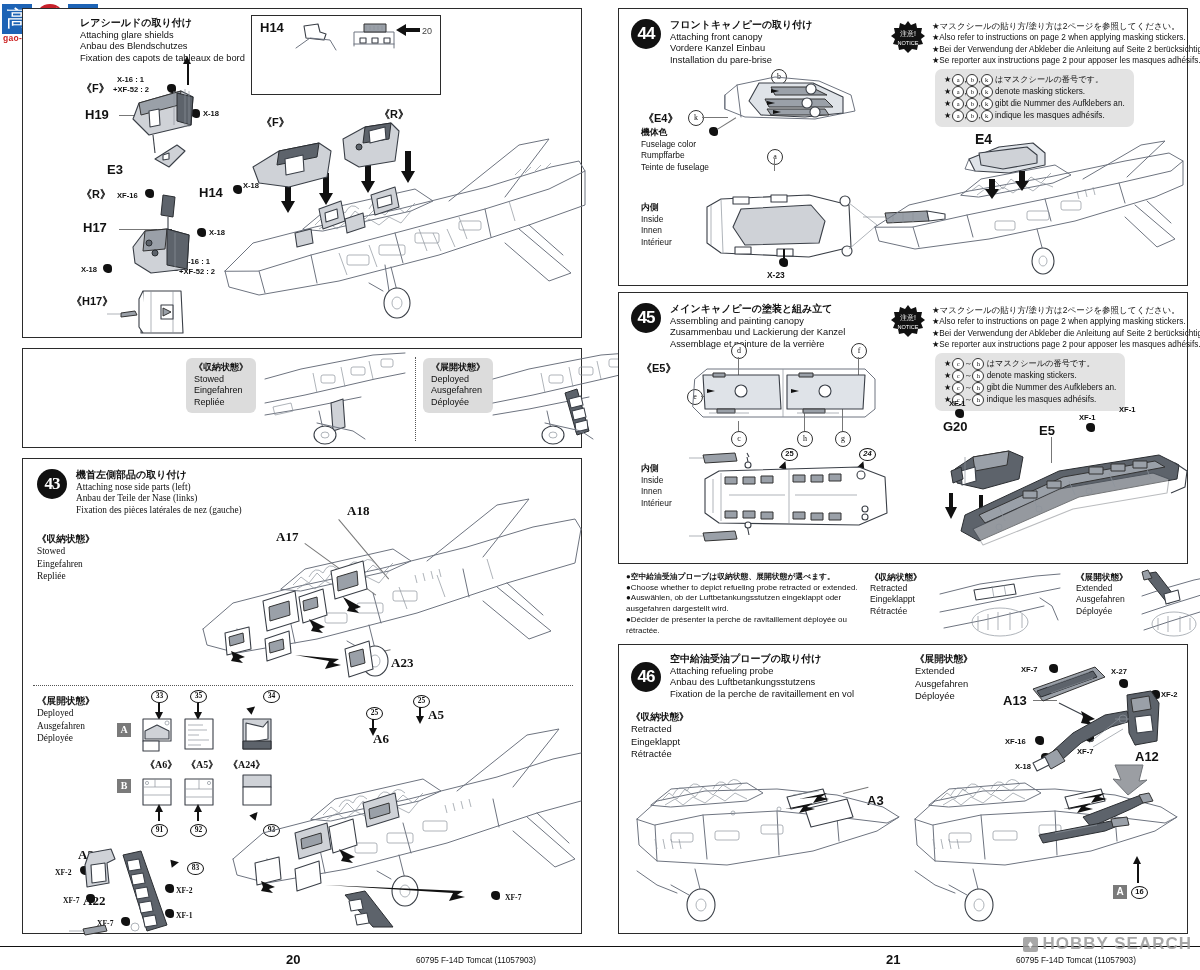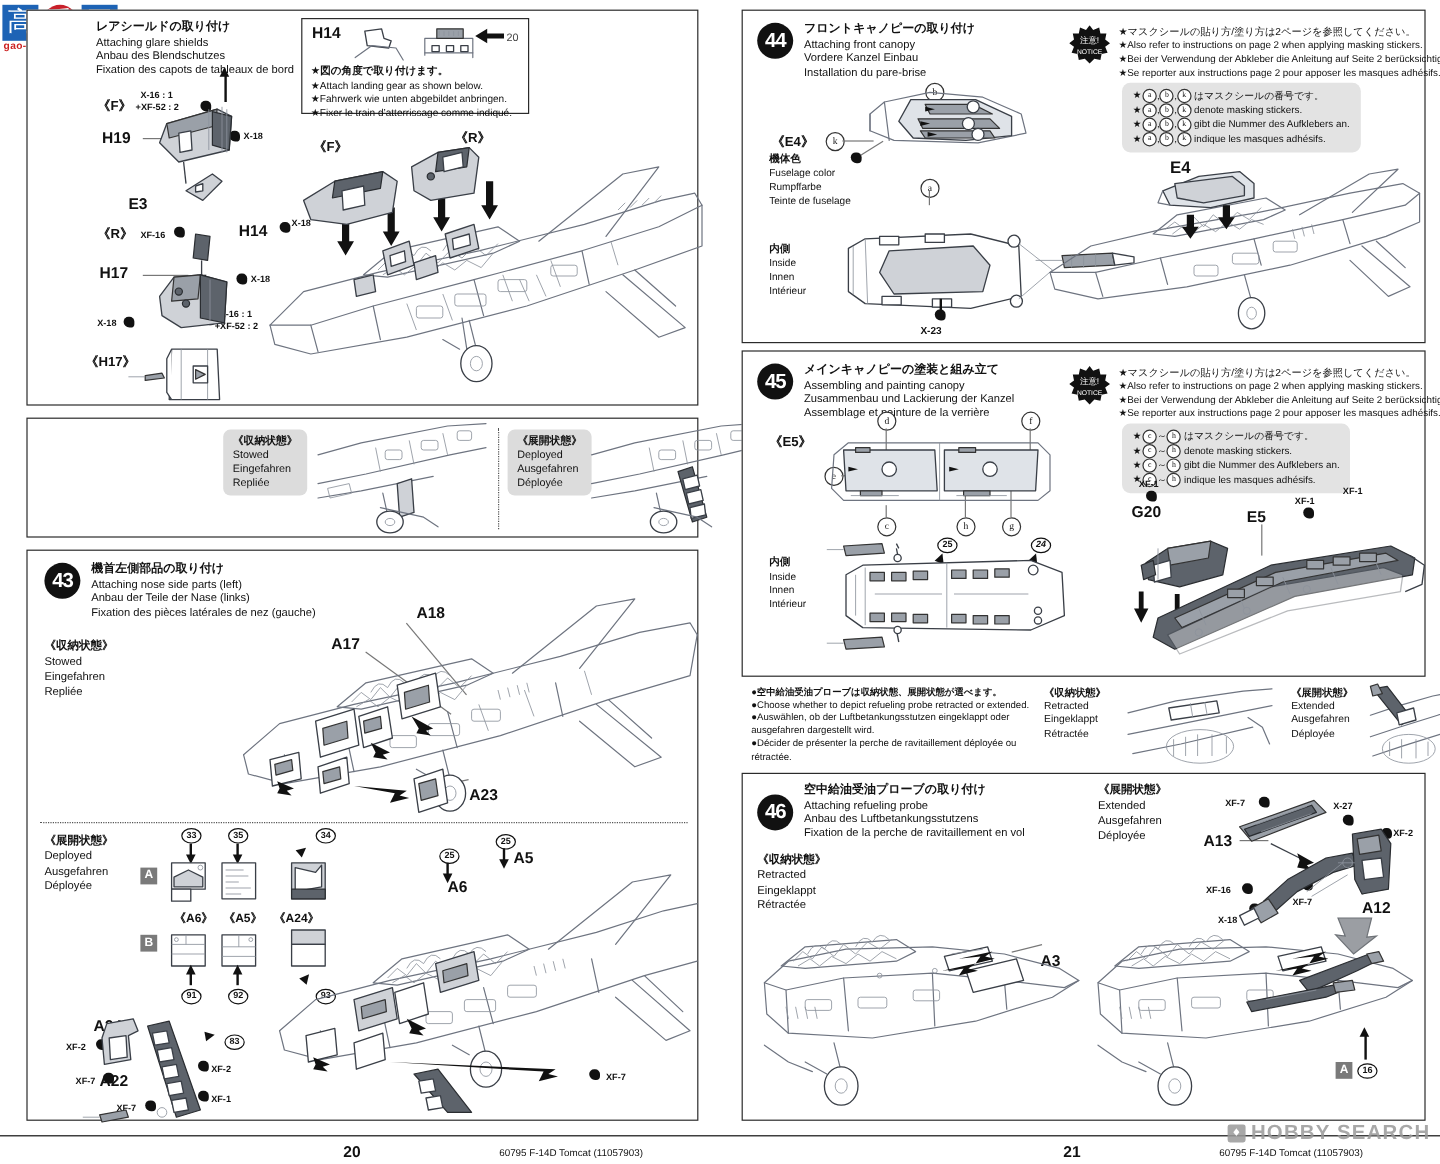--- a/index.html
+++ b/index.html
@@ -201,26 +201,20 @@
           <path class="ln" d="M58 28 L58 14 L98 14 L98 30"></path>
           <path class="lnm" d="M68 6 L90 6 L90 14 L68 14 Z"></path>
           <path class="thin" d="M70 8 L70 12 M74 8 L74 12 M78 8 L78 12 M82 8 L82 12 M86 8 L86 12"></path>
           <path class="ln" d="M58 26 L98 26"></path>
           <rect class="lnw" x="64" y="20" width="6" height="5"></rect>
           <rect class="lnw" x="76" y="20" width="6" height="5"></rect>
           <rect class="lnw" x="88" y="20" width="6" height="5"></rect>
           <path d="M124 10 L110 10 L110 6 L100 12 L110 18 L110 14 L124 14 Z" fill="#111"></path>
           <text x="126" y="16" font-size="9" fill="#444" font-family="Liberation Sans">20</text>
         </svg>
-      </div>
-      <div class="txt" style="left:7px;top:38px;width:178px;">
-        <div class="jp">★図の角度で取り付けます。</div>
-        <div>★Attach landing gear as shown below.</div>
-        <div>★Fahrwerk wie unten abgebildet anbringen.</div>
-        <div>★Fixer le train d’atterrissage comme indiqué.</div>
       </div>
     </div>
 
     <div class="plabel brk" style="left:238px;top:106px;">《F》</div>
     <div class="plabel brk" style="left:356px;top:98px;">《R》</div>
 
     <div class="art" style="left:196px;top:96px;">
       <svg width="370" height="235" viewBox="0 0 370 235">
 
         <path class="ln" d="M6 166 L34 138 L96 122 L180 104 L268 82 L332 62 L360 56
@@ -332,21 +326,21 @@
         <path class="lnw" d="M79 58 L91 55 L93 64 L81 67 Z"></path>
         <path class="lnw" d="M82 70 L94 67 L95 76 L83 79 Z"></path>
         <path class="ln" d="M52 70 L88 78 L100 86"></path>
         <path class="ln" d="M54 58 L58 76"></path>
         <ellipse class="lnw" cx="60" cy="82" rx="11" ry="9"></ellipse>
         <ellipse class="thin" cx="60" cy="82" rx="4" ry="3"></ellipse>
       </svg>
     </div>
   </div>
 
-  <div class="panel" style="left:22px;top:458px;width:560px;height:476px;">
+  <div class="panel" style="left:22px;top:458px;width:560px;height:476px;font-family:Liberation Serif, serif;">
     <div class="step-head" style="left:14px;top:10px;">
       <div class="step-num">43</div>
       <div class="step-titles">
         <div class="jp">機首左側部品の取り付け</div>
         <div>Attaching nose side parts (left)</div>
         <div>Anbau der Teile der Nase (links)</div>
         <div>Fixation des pièces latérales de nez (gauche)</div>
       </div>
     </div>
 

